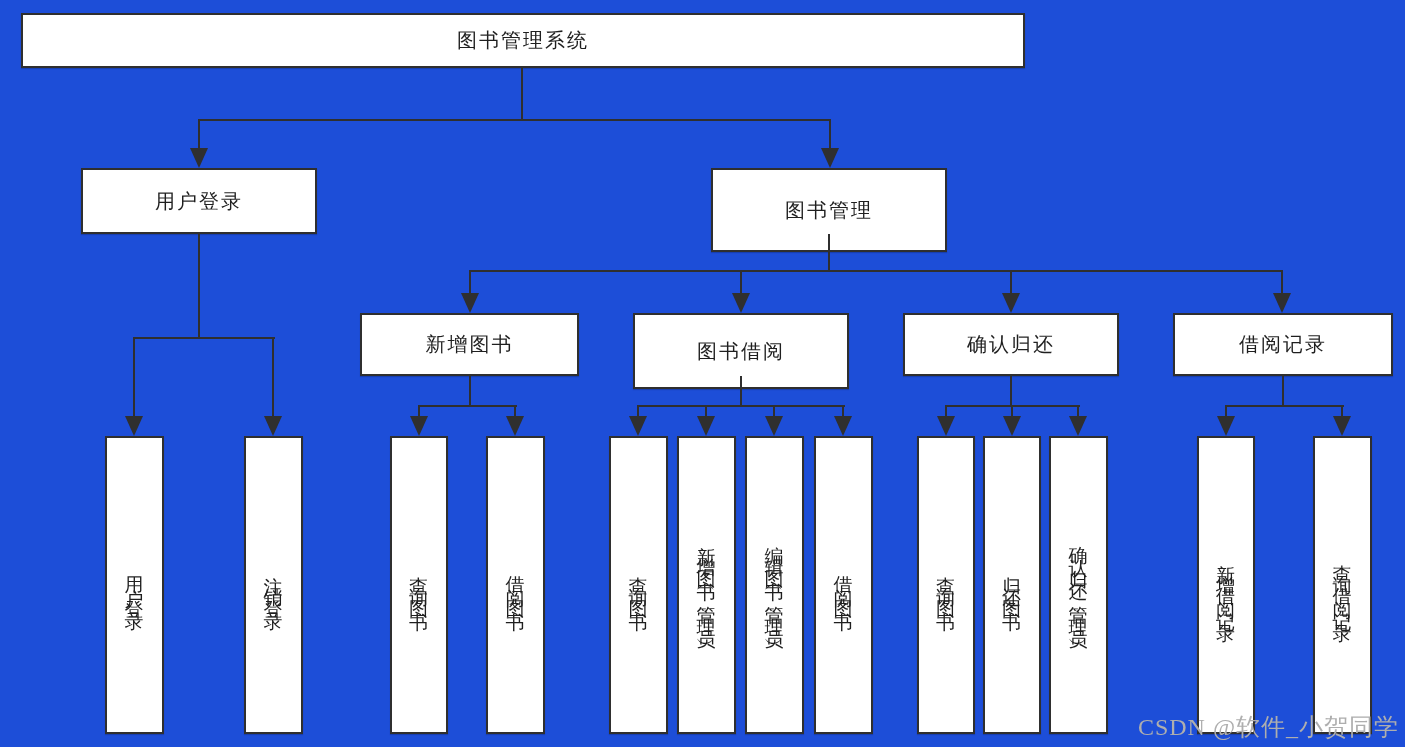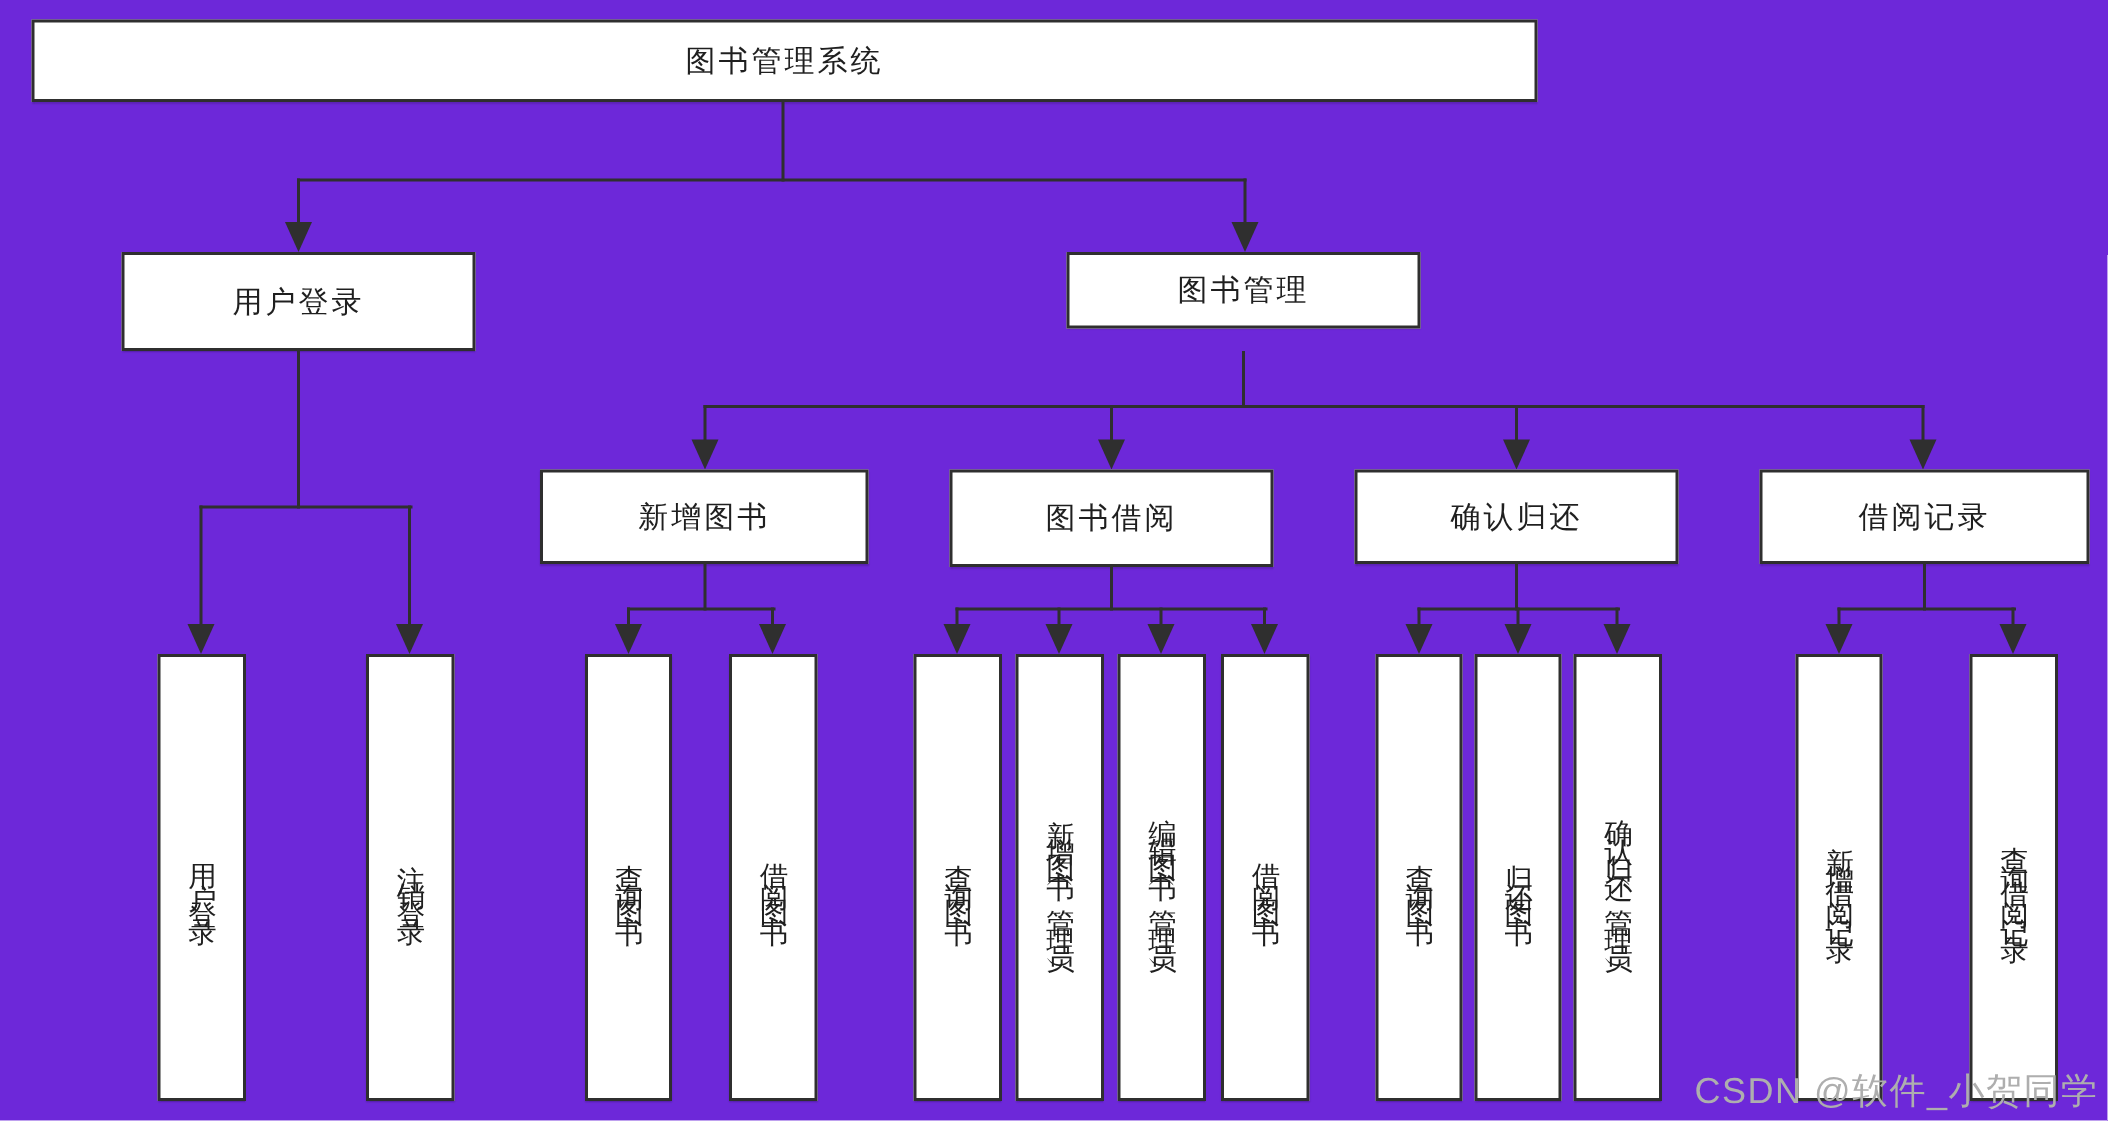--- a/index.html
+++ b/index.html
@@ -1,20 +1,20 @@
 <!DOCTYPE html>
 <html><head>
 <meta charset="utf-8">
 <style>
   html,body{margin:0;padding:0;background:#fff;}
   #stage{
     position:relative;
     width:1405px;height:747px;
-    background:#6d28d9;
-    font-family:Liberation Sans, sans-serif;
+    background:#1d4ed8;
+    font-family:Liberation Serif, serif;
     overflow:hidden;
   }
   .box{
     position:absolute;
     box-sizing:border-box;
     border:2px solid #2f2f2f;
     background:#fff;
     display:flex;
     align-items:center;
     justify-content:center;
@@ -66,21 +66,21 @@
   <div class="line" style="left:521px;top:68px;width:2px;height:53px;"></div>
   <div class="line" style="left:198px;top:119px;width:633px;height:2px;"></div>
   <div class="line" style="left:198px;top:119px;width:2px;height:31px;"></div>
   <div class="arrowhead" style="left:190px;top:148px;"></div>
   <div class="line" style="left:829px;top:119px;width:2px;height:31px;"></div>
   <div class="arrowhead" style="left:821px;top:148px;"></div>
 
   <div class="box hnode" style="left:81px;top:168px;width:236px;height:66px;">
     <span>用户登录</span>
   </div>
-  <div class="box hnode" style="left:711px;top:168px;width:236px;height:51px;">
+  <div class="box hnode" style="left:711px;top:168px;width:236px;height:84px;">
     <span>图书管理</span>
   </div>
 
   <div class="line" style="left:198px;top:234px;width:2px;height:105px;"></div>
   <div class="line" style="left:133px;top:337px;width:142px;height:2px;"></div>
   <div class="line" style="left:133px;top:337px;width:2px;height:80px;"></div>
   <div class="arrowhead" style="left:125px;top:416px;"></div>
   <div class="line" style="left:272px;top:337px;width:2px;height:80px;"></div>
   <div class="arrowhead" style="left:264px;top:416px;"></div>
 
@@ -91,21 +91,21 @@
   <div class="line" style="left:740px;top:270px;width:2px;height:26px;"></div>
   <div class="arrowhead" style="left:732px;top:293px;"></div>
   <div class="line" style="left:1010px;top:270px;width:2px;height:26px;"></div>
   <div class="arrowhead" style="left:1002px;top:293px;"></div>
   <div class="line" style="left:1281px;top:270px;width:2px;height:26px;"></div>
   <div class="arrowhead" style="left:1273px;top:293px;"></div>
 
   <div class="box hnode" style="left:360px;top:313px;width:219px;height:63px;">
     <span>新增图书</span>
   </div>
-  <div class="box hnode" style="left:633px;top:313px;width:216px;height:65px;align-items:center;">
+  <div class="box hnode" style="left:633px;top:313px;width:216px;height:76px;align-items:center;">
     <span>图书借阅</span>
   </div>
   <div class="box hnode" style="left:903px;top:313px;width:216px;height:63px;">
     <span>确认归还</span>
   </div>
   <div class="box hnode" style="left:1173px;top:313px;width:220px;height:63px;">
     <span>借阅记录</span>
   </div>
 
   <div class="line" style="left:469px;top:376px;width:2px;height:31px;"></div>

